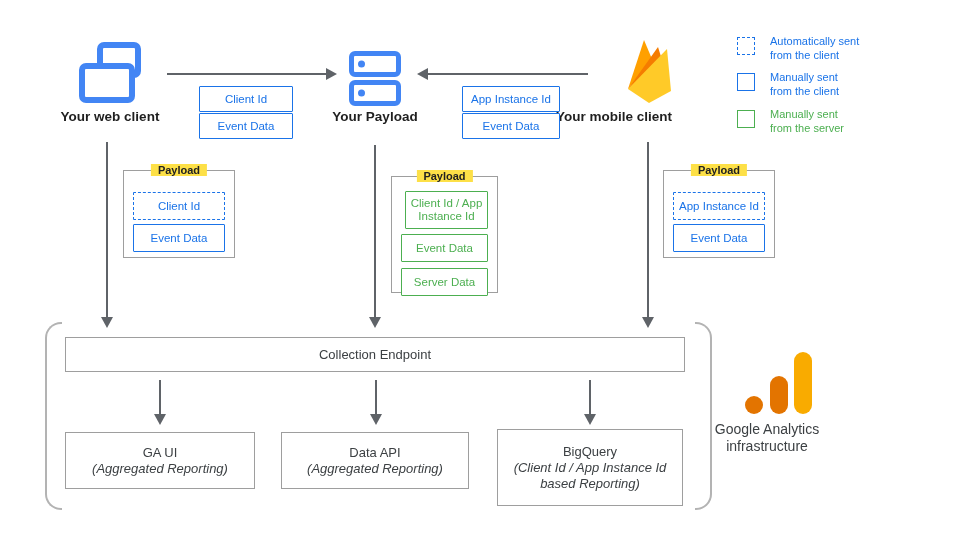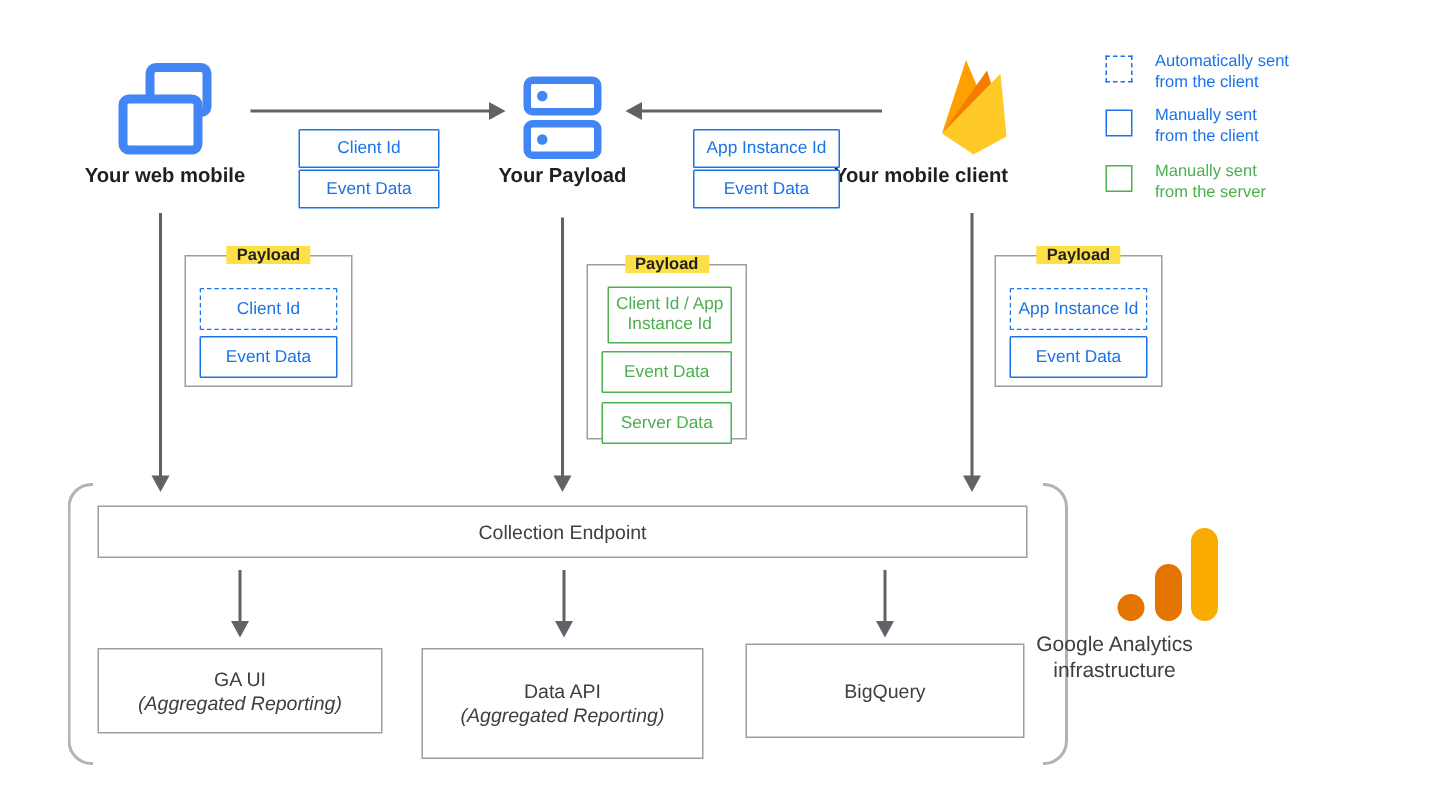--- a/index.html
+++ b/index.html
@@ -73,21 +73,21 @@
 </style>
 </head>
 <body>
 
 <div id="canvas">
 
   <div class="webclient-icon" style="left:79px; top:42px;">
     <div class="wc-back"></div>
     <div class="wc-front"></div>
   </div>
-  <div class="node-label" style="left:35px; top:109px; width:150px;">Your web mobile</div>
+  <div class="node-label" style="left:35px; top:109px; width:150px;">Your web client</div>
 
   <div class="server-icon" style="left:349px; top:51px;">
     <div class="server-unit">
         <div class="server-dot"></div>
       </div>
     <div class="server-unit">
         <div class="server-dot"></div>
       </div>
   </div>
   <div class="node-label" style="left:315px; top:109px; width:120px;">Your Payload</div>
@@ -163,30 +163,31 @@
   <div class="head-down" style="left:370px; top:414px;"></div>
 
   <div class="line-v" style="left:589px; top:380px; height:35px;"></div>
   <div class="head-down" style="left:584px; top:414px;"></div>
 
   <div class="infra-box" style="left:65px; top:432px; width:190px; height:57px;">
     <div>GA UI</div>
     <div class="infra-sub">(Aggregated Reporting)</div>
   </div>
 
-  <div class="infra-box" style="left:281px; top:432px; width:188px; height:74px;">
+  <div class="infra-box" style="left:281px; top:432px; width:188px; height:57px;">
     <div>Data API</div>
     <div class="infra-sub">(Aggregated Reporting)</div>
   </div>
 
-  <div class="infra-box" style="left:497px; top:429px; width:186px; height:63px;">
+  <div class="infra-box" style="left:497px; top:429px; width:186px; height:77px;">
     <div>BigQuery</div>
+    <div class="infra-sub">(Client Id / App Instance Id based Reporting)</div>
   </div>
 
   <svg class="abs" style="left:744px; top:352px;" width="68" height="62" viewBox="0 0 68 62">
     <circle cx="10" cy="53" r="9" fill="#E37400"></circle>
     <rect x="26" y="24" width="18" height="38" rx="9" fill="#E37400"></rect>
     <rect x="50" y="0" width="18" height="62" rx="9" fill="#F9AB00"></rect>
   </svg>
-  <div class="brand-label pre" style="left:668px; top:421px; width:150px;">Google Analytics
+  <div class="brand-label pre" style="left:692px; top:421px; width:150px;">Google Analytics
 infrastructure</div>
 
 </div>
 
 </body></html>

